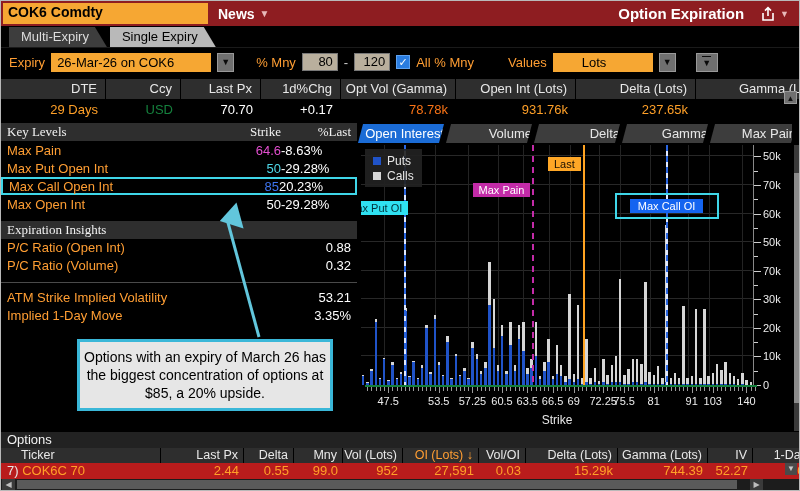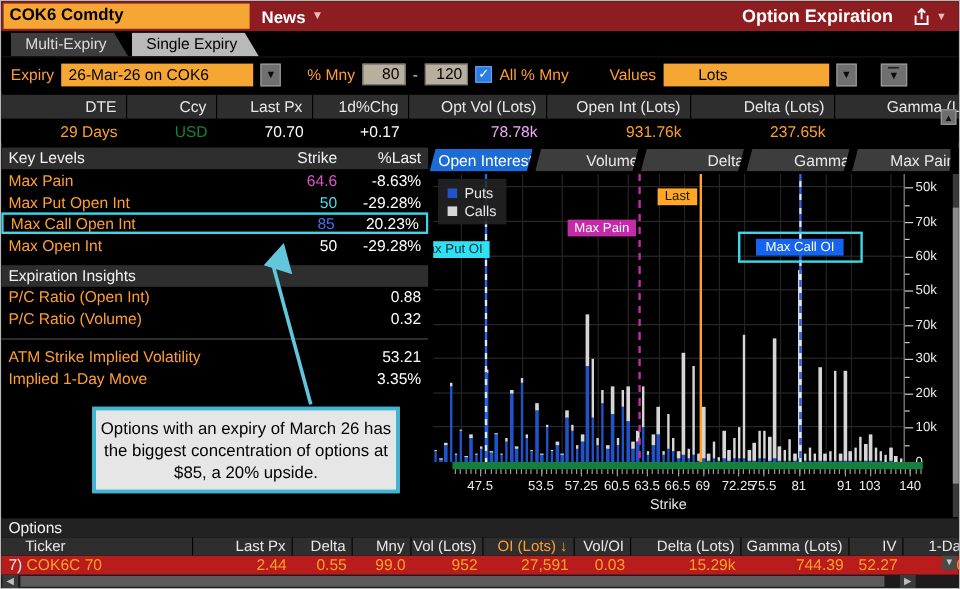--- a/index.html
+++ b/index.html
@@ -22,41 +22,41 @@
   
   .tabrow { position:absolute; left:0; top:25px; width:100%; height:22px; background:#000; border-bottom:1px solid #1a1a1a; display:flex; align-items:flex-end; padding-left:8px; gap:3px; }
   .view-tab { height:20px; padding:2px 18px 2px 12px; font-size:13px; clip-path:polygon(0 0, calc(100% - 12px) 0, 100% 100%, 0 100%); }
   .view-tab.inactive { background:#3d3d3d; color:#dcdcdc; }
   .view-tab.active { background:#b9b9b9; color:#000; }
   
   .controls { position:absolute; left:0; top:47px; width:100%; height:28px; background:#000; display:flex; align-items:center; gap:6px; padding-left:8px; }
   .lbl-orange { color:#ff9e33; }
   .dd { background:#f6a733; color:#000; height:19px; display:flex; align-items:center; padding:0 6px; }
   .dd-expiry { width:160px; }
-  .dd-values { width:138px;padding-left:29px; }
+  .dd-values { width:100px;padding-left:29px; }
   .dd-btn { width:17px; height:19px; background:#6f6f6f; color:#0a0a0a; font-size:9px; display:flex; align-items:center; justify-content:center; border:1px solid #999; }
   .num-input { width:36px; height:18px; background:#b9af9d; color:#000; text-align:right; padding:0 4px; border:1px solid #777; }
   .chk { width:14px; height:14px; background:#2a7de1; color:#fff; font-size:11px; line-height:13px; text-align:center; border:1px solid #5ea2f0; }
   .filter-btn { width:22px; height:19px; background:#6f6f6f; border:1px solid #999; color:#0a0a0a; display:flex; align-items:center; justify-content:center; }
   .filter-glyph { font-size:9px; border-top:1px solid #0a0a0a; padding-top:1px; }
   
   .summary { position:absolute; left:0; top:78px; width:830px; height:42px; }
   .summary-row { display:flex; height:20px; }
   .sum-h { background:#2e2e2e; border-right:1px solid #000; color:#e8e8e8; text-align:right; padding:2px 8px 0 0; }
   .sum-v { background:#000; text-align:right; padding:3px 8px 0 0; font-size:13px; }
   
   .left-panel { position:absolute; left:0; top:122px; width:356px; height:308px; background:#000; }
-  .sec-header { height:18px; background:#2e2e2e; color:#f2f2f2; display:flex; padding:1px 6px 0 6px; font-size:13px; }
+  .sec-header { height:18px; background:#2e2e2e; color:#f2f2f2; display:flex; padding:1px 6px 0 6px; font-size:13px;font-family:Liberation Serif, serif; }
   .sec-header .flex { flex:1; }
   .kl-col { width:70px; text-align:right; }
   .kl-row { height:18px; display:flex; padding:1px 6px 0 6px; align-items:center; }
   .kl-row.hl { border:2px solid #3fd6e8; padding-top:0; }
   .kl-label { flex:1; color:#ff9e33; }
   .kl-strike { width:70px; text-align:right; }
-  .kl-pct { width:70px; text-align:right; color:#fff; }
+  .kl-pct { width:70px; color:#fff; }
   .ins-row { height:18px; display:flex; padding:1px 6px 0 6px; }
   .ins-label { flex:1; color:#ff9e33; }
   .ins-value { width:80px; text-align:right; color:#fff; }
   .ins-divider { height:1px; background:#4a4a4a; margin:7px 0 6px 0; }
   .callout { position:absolute; left:76px; top:216px; width:256px; background:#e6e6e6; border:3px solid #3ab7d8; color:#000; text-align:center; font-size:14px; padding:6px 4px; line-height:18px; }
   .arrow-svg { position:absolute; left:0; top:0; width:356px; height:308px; pointer-events:none; }
   
   .chart-panel { position:absolute; left:356px; top:122px; width:444px; height:308px; background:#000; }
   .chart-tabs { position:absolute; left:1px; top:1px; width:434px; height:19px; display:flex; gap:2px; overflow:hidden; }
   .chart-tab { width:86px; flex:0 0 86px; height:19px; text-align:right; padding-top:2px; font-size:13px; clip-path:polygon(5px 0, 100% 0, calc(100% - 5px) 100%, 0 100%); }
@@ -72,21 +72,21 @@
   .rl-orange { background:#ffa321; }
   .mk-label { position:absolute; font-size:11px; padding:1px 6px; white-space:nowrap; }
   .legend { position:absolute; left:4px; top:4px; background:rgba(34,34,34,.92); padding:4px 8px; z-index:6; }
   .legend-row { display:flex; align-items:center; gap:6px; height:15px; font-size:12px; color:#e8e8e8; }
   .legend-swatch { width:8px; height:8px; display:inline-block; }
   .maxcall-box { position:absolute; border:2px solid #3fd6e8; z-index:7; display:flex; align-items:center; justify-content:center; }
   .maxcall-inner { background:#1464f0; color:#fff; font-size:11px; padding:1px 8px; white-space:nowrap; }
   .yaxis { position:absolute; left:396px; top:22px; width:38px; height:240px; border-left:1px solid #888; }
   .ytick { position:absolute; left:0; height:1px; background:#cfcfcf; }
   .ytick-label { position:absolute; left:9px; font-size:11px; color:#ececec; transform:translateY(-6px); }
-  .xaxis { position:absolute; left:20px; top:262px; width:392px; height:26px; border-top:6px solid #15803d; }
+  .xaxis { position:absolute; left:8px; top:262px; width:392px; height:26px; border-top:2px solid #15803d; }
   .xtick { position:absolute; top:0; width:1px; height:4px; background:#9a9a9a; }
   .xtick.major { height:6px; }
   .xtick-label { position:absolute; top:8px; font-size:11px; color:#ececec; transform:translateX(-50%); }
   .xaxis-title { position:absolute; left:4px; top:290px; width:392px; text-align:center; font-size:12px; color:#e8e8e8; }
   .vscroll { position:absolute; right:0; top:22px; width:7px; height:286px; background:#3a3a3a; }
   .vscroll-thumb { position:absolute; left:0; top:28px; width:7px; height:230px; background:#8b8b8b; }
   .scroll-up-btn { position:absolute; right:2px; top:90px; width:13px; height:13px; background:#6f6f6f; color:#111; font-size:8px; text-align:center; line-height:13px; border:1px solid #999; }
   
   .options-sec { position:absolute; left:0; top:431px; width:100%; height:47px; }
   .options-title { height:16px; background:#222; color:#f2f2f2; font-size:13px; padding:0 6px; }
@@ -152,31 +152,31 @@
         <span class="filter-glyph">▼</span>
       </span>
   </div>
 
   <div class="summary">
     <div class="summary-row" id="sum-headers">
         <div class="sum-h" style="width: 105px;">DTE</div>
         <div class="sum-h" style="width: 75px;">Ccy</div>
         <div class="sum-h" style="width: 80px;">Last Px</div>
         <div class="sum-h" style="width: 80px;">1d%Chg</div>
-        <div class="sum-h" style="width: 115px;">Opt Vol (Lots)</div>
+        <div class="sum-h" style="width: 115px;">Opt Vol (Gamma)</div>
         <div class="sum-h" style="width: 120px;">Open Int (Lots)</div>
         <div class="sum-h" style="width: 120px;">Delta (Lots)</div>
         <div class="sum-h" style="width: 135px;">Gamma (Lots)</div>
       </div>
     <div class="summary-row" id="sum-values">
         <div class="sum-v" style="width: 105px; color: rgb(255, 160, 40);">29 Days</div>
         <div class="sum-v" style="width: 75px; color: #15803d;">USD</div>
         <div class="sum-v" style="width: 80px; color: rgb(255, 255, 255);">70.70</div>
         <div class="sum-v" style="width: 80px; color: rgb(255, 255, 255);">+0.17</div>
-        <div class="sum-v" style="width: 115px; color: #f0abfc;">78.78k</div>
+        <div class="sum-v" style="width: 115px; color: #f97316;">78.78k</div>
         <div class="sum-v" style="width: 120px; color: rgb(255, 160, 40);">931.76k</div>
         <div class="sum-v" style="width: 120px; color: rgb(255, 160, 40);">237.65k</div>
         <div class="sum-v" style="width: 135px; color: rgb(255, 160, 40);">13.</div>
       </div>
   </div>
 
   <div class="scroll-up-btn">▲</div>
 
   <div class="left-panel">
     <div class="sec-header">

